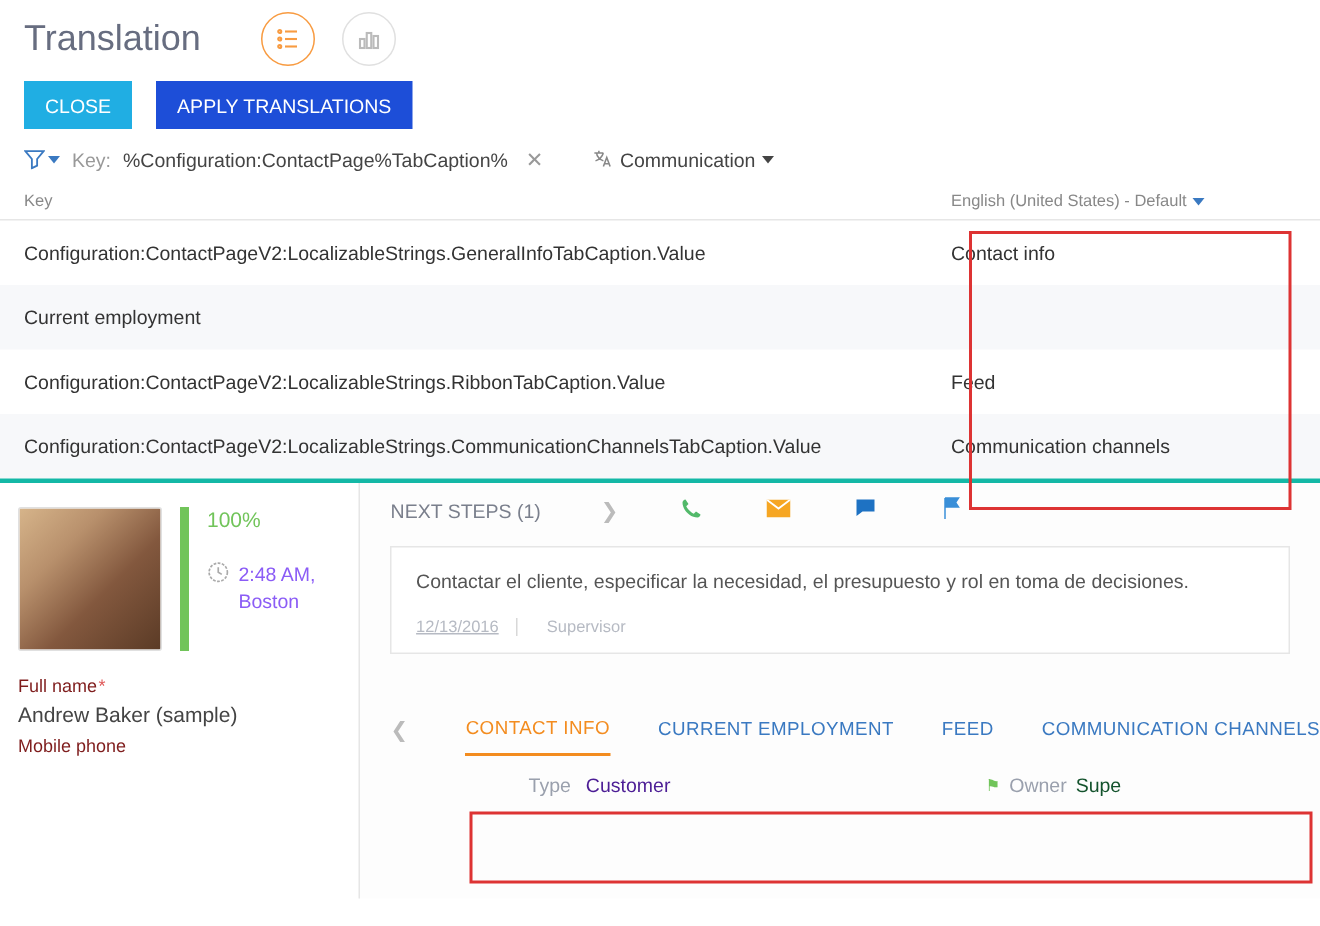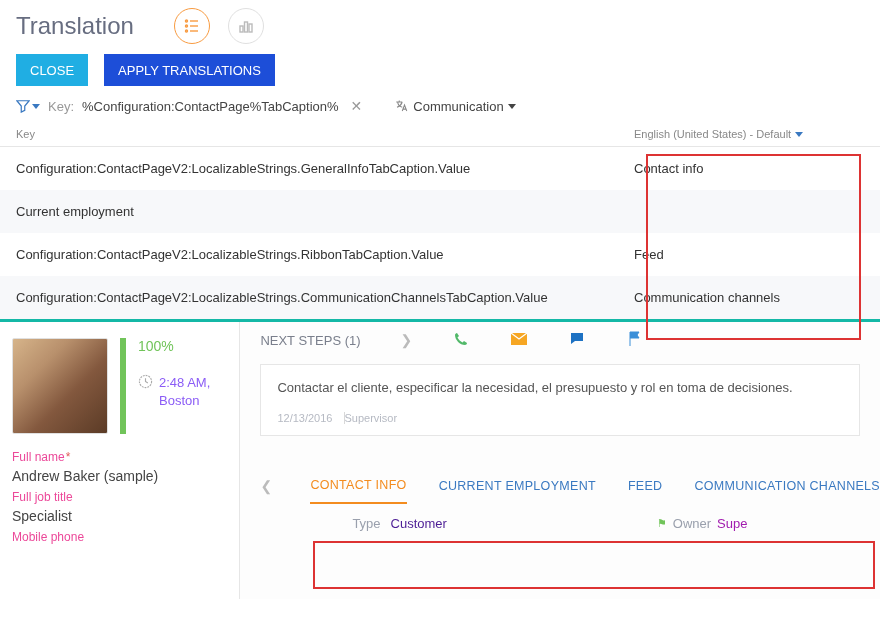--- a/index.html
+++ b/index.html
@@ -30,32 +30,32 @@
 .hl-bottom { left:313px; top:541px; width:562px; height:48px; }
 .lower { display:flex; border-top:3px solid #14b8a6; height:280px; }
 .side { width:300px; padding:16px 22px 0 12px; border-right:1px solid #e6e6e6; }
 .side-top { display:flex; gap:12px; margin-bottom:16px; }
 .avatar { width:96px; height:96px; background:linear-gradient(135deg,#d6b48a 0%, #b8906c 30%, #83583e 60%, #5b3b26 100%); border:1px solid #e0e0e0; border-radius:2px; }
 .vbar { width:6px; height:96px; background:#71c45a; }
 .side-info { flex:1; }
 .percent { color:#71c45a; font-size:14px; margin-bottom:20px; }
 .time-loc { display:flex; align-items:flex-start; gap:6px; color:#8b5cf6; font-size:13px; line-height:1.4; }
 .field { margin:6px 0; }
-.fld-label { font-size:12px; color:#ec4899; margin-bottom:4px; }
+.fld-label { font-size:12px; color:#7f1d1d; margin-bottom:4px; }
 .req::after { content:"*"; color:#e05a5a; margin-left:1px; }
 .fld-val { font-size:14px; color:#444; }
 .main { flex:1; background:#fdfdfd; display:flex; flex-direction:column; }
 .steps-bar { display:flex; align-items:flex-end; gap:40px; padding:8px 8px 8px 20px; font-size:13px; }
 .steps-lbl { color:#7a7f8c; }
 .chev-r { color:#bbb; font-size:14px; }
 .ic { width:18px; height:18px; display:inline-flex; align-items:center; justify-content:center; }
 .note-box { margin:8px 20px 0 20px; border:1px solid #e6e6e6; background:#fff; padding:14px 16px 8px 16px; font-size:13px; color:#555; line-height:1.4; }
 .note-meta { margin-top:14px; color:#b6bac3; font-size:11px; }
-.note-meta span { border-left:1px solid #d8d8d8; padding-left:0; margin-left:8px; }
-.note-meta span:first-child { border:none; padding:0; margin:0; }
+.note-meta span { border-left:1px solid #d8d8d8; padding-left:20px; margin-left:8px; }
+.note-meta span:first-child { border:none; padding:0; margin:0;text-decoration:underline; }
 .tabs-wrap { margin-top:32px; display:flex; align-items:center; gap:32px; padding:0 0 0 14px; font-size:12.5px; letter-spacing:.3px; }
 .chev-l { color:#bbb; font-size:14px; padding:0 6px; cursor:pointer; }
 .tab { color:#3a79c1; padding:10px 0; cursor:pointer; white-space:nowrap; }
 .tab.active { color:#f38c1f; border-bottom:2px solid #f38c1f; }
 .detail-row { display:flex; gap:10px; padding:12px 0 0 112px; font-size:13px; color:#9aa0ad;text-align:center; }
 .detail-val { color:#4c1d95; }
 .owner-area { margin-left:200px; display:flex; gap:6px; align-items:center; }
 .owner-flag { color:#71c45a; font-size:11px; }
 svg { display:block; }
 </style>
@@ -158,24 +158,20 @@
             <div>Boston</div>
           </div>
         </div>
       </div>
     </div>
     <div class="field">
       <div class="fld-label req">Full name</div>
       <div class="fld-val">Andrew Baker (sample)</div>
     </div>
     <div class="field">
-      <div class="fld-label">Full job title</div>
-      <div class="fld-val">Specialist</div>
-    </div>
-    <div class="field">
       <div class="fld-label">Mobile phone</div>
     </div>
   </div>
 
   <div class="main">
     <div class="steps-bar">
       <span class="steps-lbl">NEXT STEPS (1)</span>
       <span class="chev-r">❯</span>
       <span class="ic">
           <svg width="16" height="16" viewBox="0 0 16 16">
@@ -214,20 +210,20 @@
       <span class="tab">FEED</span>
       <span class="tab">COMMUNICATION CHANNELS</span>
     </div>
 
     <div class="detail-row">
       <span>Type</span>
       <span class="detail-val">Customer</span>
       <div class="owner-area">
         <span class="owner-flag">⚑</span>
         <span>Owner</span>
-        <span class="detail-val" style="color:#a21caf">Supe</span>
+        <span class="detail-val" style="color:#14532d">Supe</span>
       </div>
     </div>
   </div>
 </div>
 
 <div class="highlight hl-top"></div>
 <div class="highlight hl-bottom"></div>
 
 </body></html>

